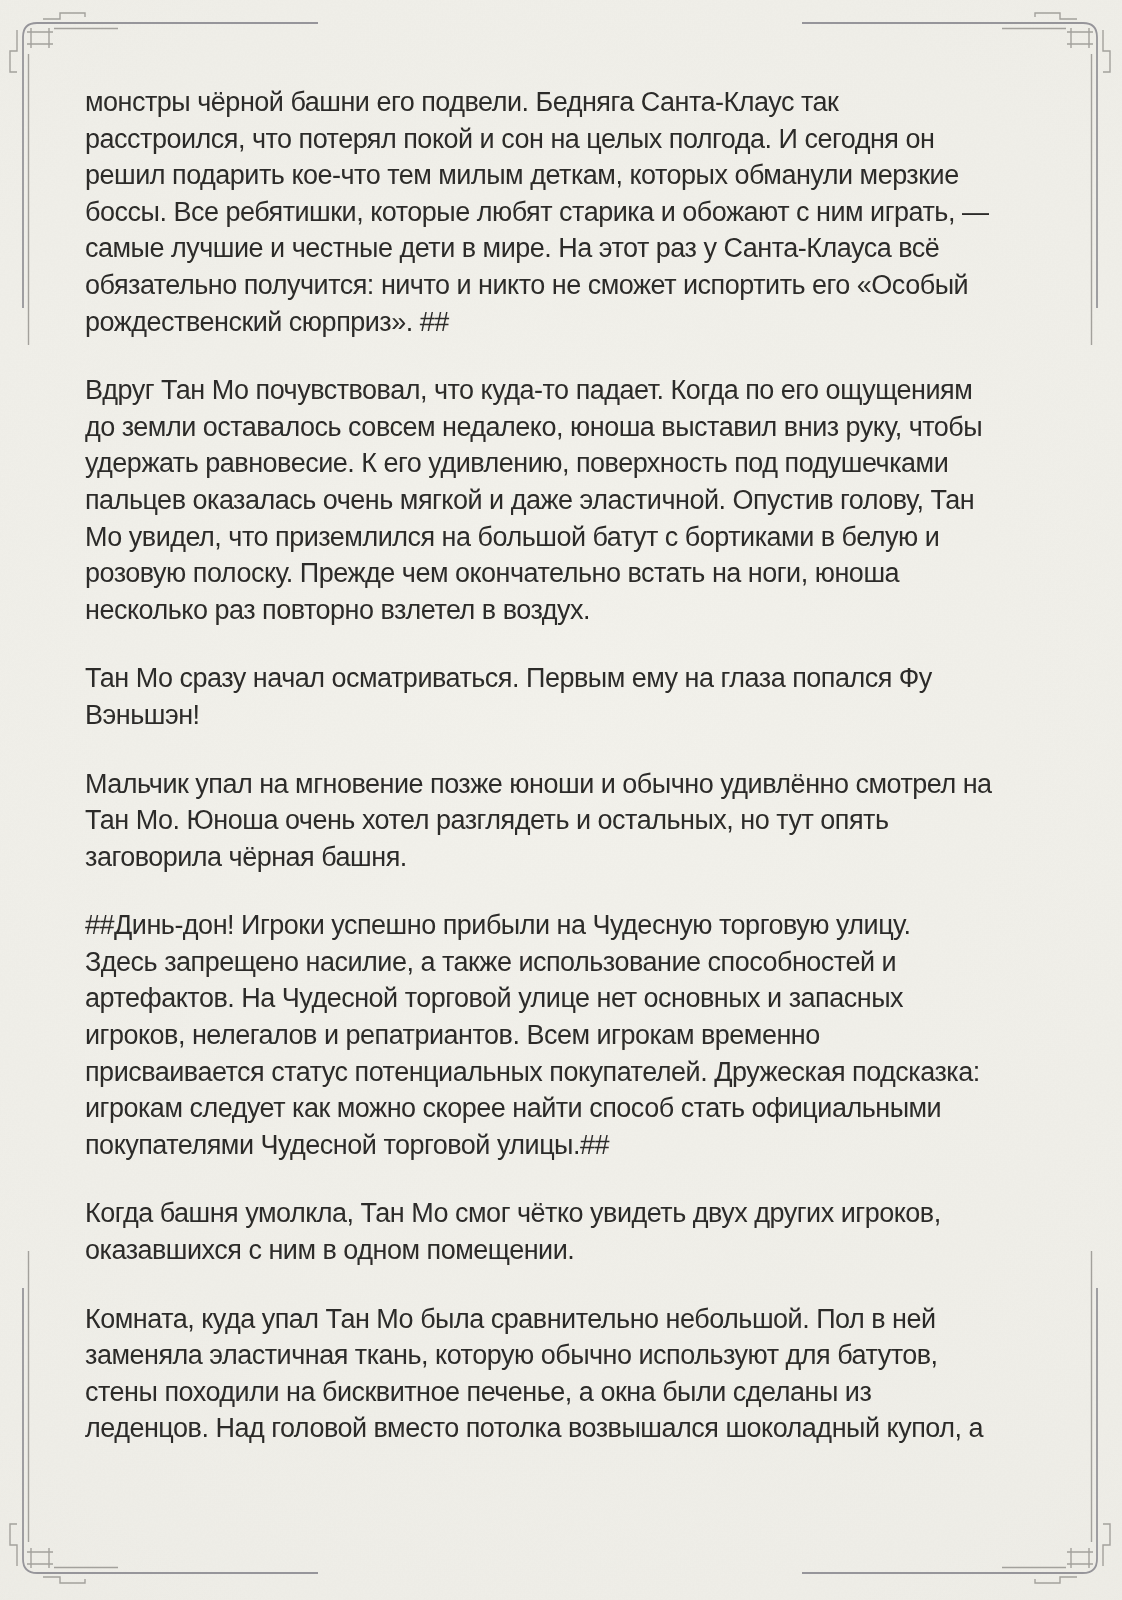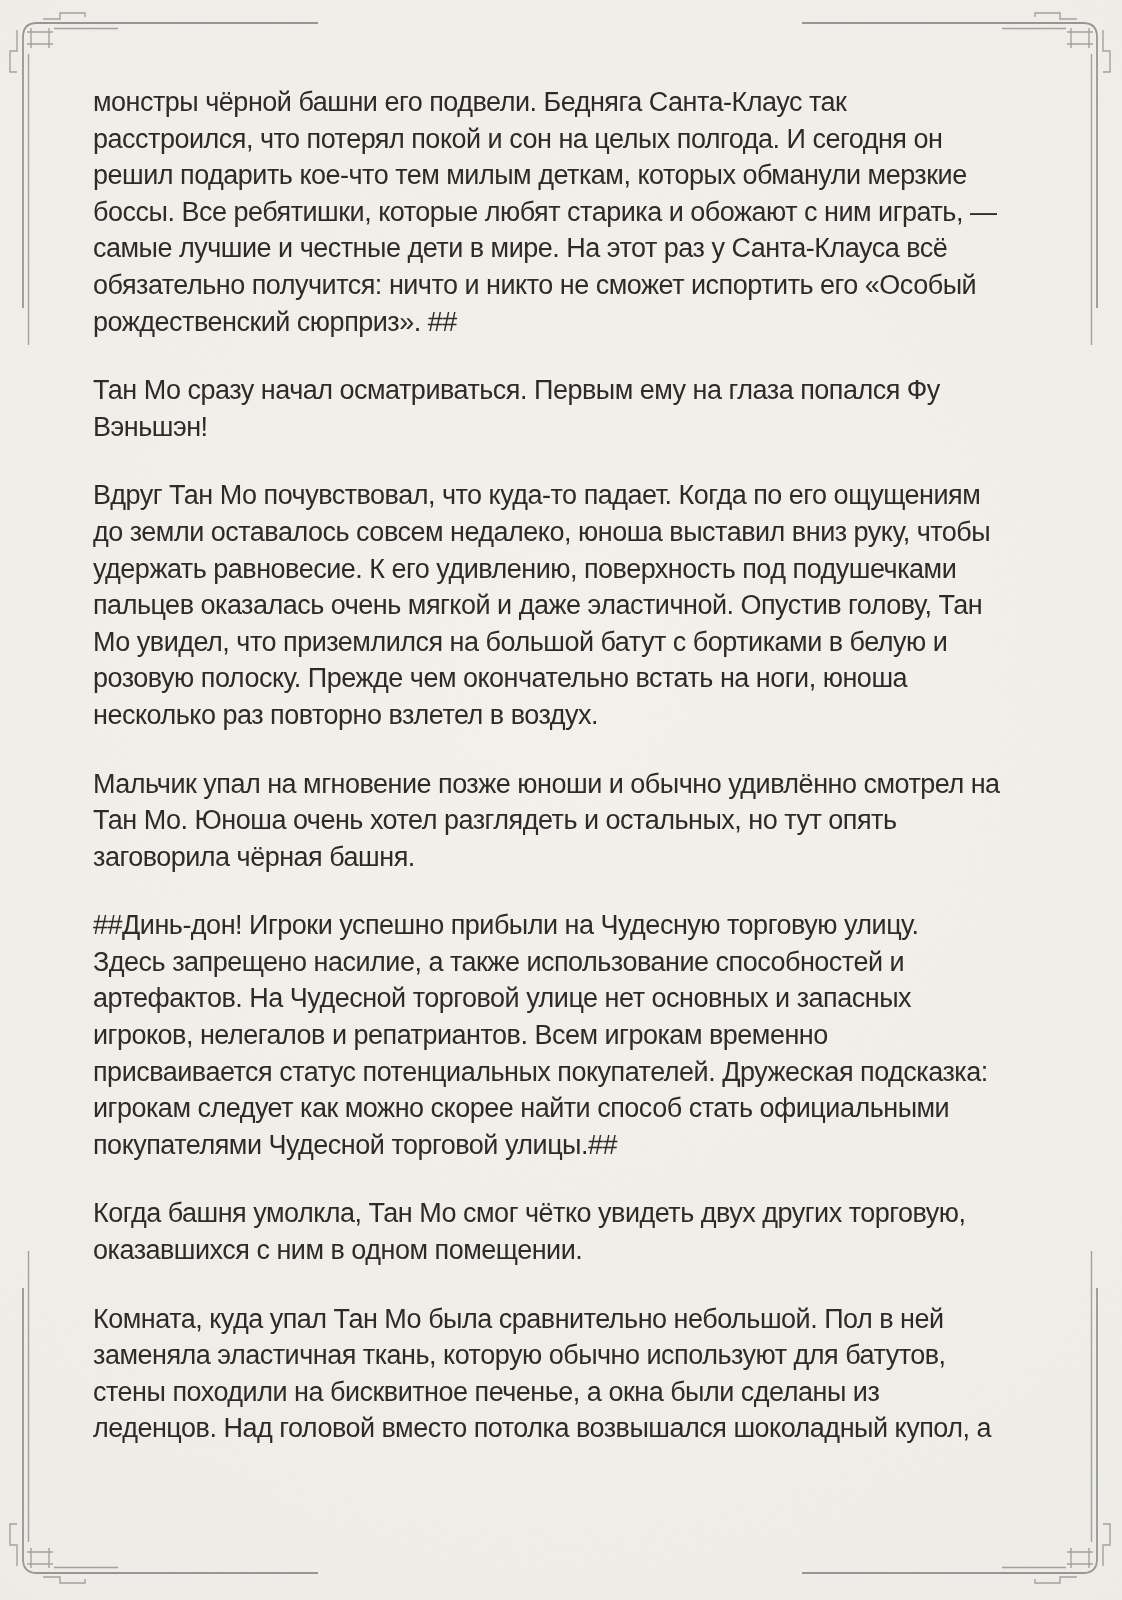--- a/index.html
+++ b/index.html
@@ -35,21 +35,21 @@
     stroke:var(--frame-color);
     stroke-width:1.8;
   }
   .frame .thin{
     fill:none;
     stroke:var(--ornament-color);
     stroke-width:1.4;
   }
   .content{
     position:absolute;
-    left:93px;
+    left:85px;
     top:84px;
     width:1005px;
   }
   .content p{
     font-size:27px;
     line-height:36.6px;
     letter-spacing:-0.5px;
     color:var(--text-color);
     white-space:pre-line;
     margin:0 0 32px 0;
@@ -93,38 +93,38 @@
 </svg>
 
 <main class="content">
   <p>монстры чёрной башни его подвели. Бедняга Санта-Клаус так
 расстроился, что потерял покой и сон на целых полгода. И сегодня он
 решил подарить кое-что тем милым деткам, которых обманули мерзкие
 боссы. Все ребятишки, которые любят старика и обожают с ним играть, —
 самые лучшие и честные дети в мире. На этот раз у Санта-Клауса всё
 обязательно получится: ничто и никто не сможет испортить его «Особый
 рождественский сюрприз». ##</p>
-  <p>Тан Мо сразу начал осматриваться. Первым ему на глаза попался Фу
-Вэньшэн!</p>
   <p>Вдруг Тан Мо почувствовал, что куда-то падает. Когда по его ощущениям
 до земли оставалось совсем недалеко, юноша выставил вниз руку, чтобы
 удержать равновесие. К его удивлению, поверхность под подушечками
 пальцев оказалась очень мягкой и даже эластичной. Опустив голову, Тан
 Мо увидел, что приземлился на большой батут с бортиками в белую и
 розовую полоску. Прежде чем окончательно встать на ноги, юноша
 несколько раз повторно взлетел в воздух.</p>
+  <p>Тан Мо сразу начал осматриваться. Первым ему на глаза попался Фу
+Вэньшэн!</p>
   <p>Мальчик упал на мгновение позже юноши и обычно удивлённо смотрел на
 Тан Мо. Юноша очень хотел разглядеть и остальных, но тут опять
 заговорила чёрная башня.</p>
   <p>##Динь-дон! Игроки успешно прибыли на Чудесную торговую улицу.
 Здесь запрещено насилие, а также использование способностей и
 артефактов. На Чудесной торговой улице нет основных и запасных
 игроков, нелегалов и репатриантов. Всем игрокам временно
 присваивается статус потенциальных покупателей. Дружеская подсказка:
 игрокам следует как можно скорее найти способ стать официальными
 покупателями Чудесной торговой улицы.##</p>
-  <p>Когда башня умолкла, Тан Мо смог чётко увидеть двух других торговую,
+  <p>Когда башня умолкла, Тан Мо смог чётко увидеть двух других игроков,
 оказавшихся с ним в одном помещении.</p>
   <p>Комната, куда упал Тан Мо была сравнительно небольшой. Пол в ней
 заменяла эластичная ткань, которую обычно используют для батутов,
 стены походили на бисквитное печенье, а окна были сделаны из
 леденцов. Над головой вместо потолка возвышался шоколадный купол, а</p>
 </main>
 
 </body></html>

